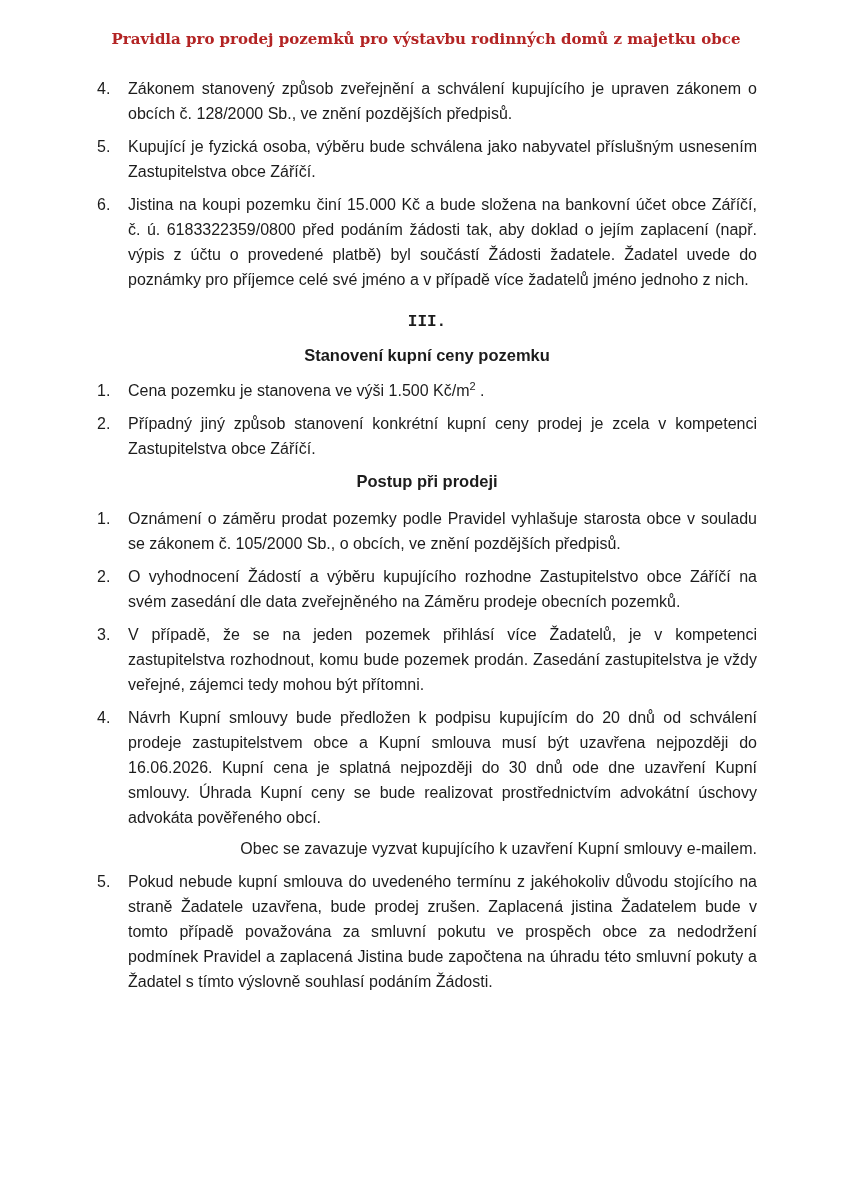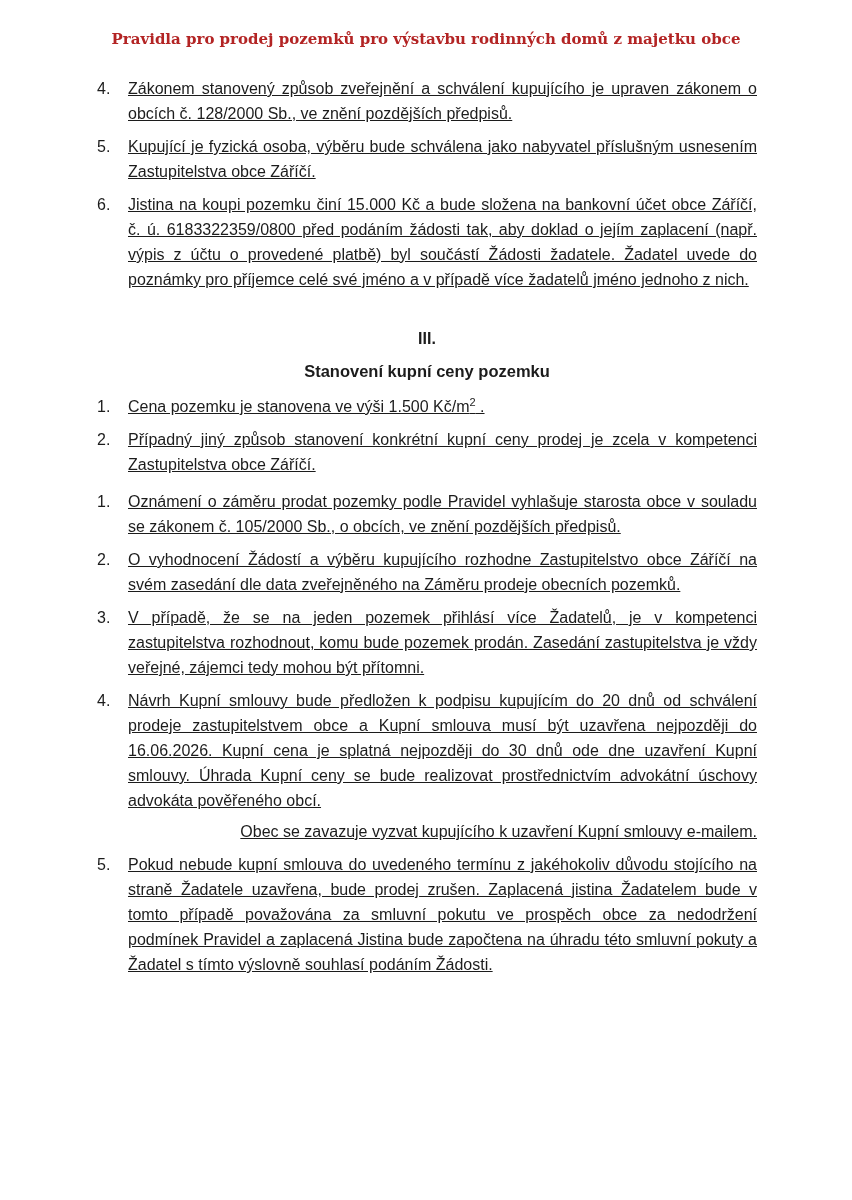--- a/index.html
+++ b/index.html
@@ -37,41 +37,40 @@
     display: flex;
     margin-bottom: 8px;
   }
   .item-num {
     flex: 0 0 31px;
     width: 31px;
   }
   .item-text {
     flex: 1;
     text-align: justify;
-    text-decoration: underline;
   }
   .item-text sup {
     font-size: 11px;
     line-height: 0;
   }
   .item-para {
     margin-top: 6px;
     text-align: right;
   }
   .sec-num {
     text-align: center;
     font-weight: bold;
     font-size: 16px;
   }
   .sec-heading {
     text-align: center;
     font-weight: bold;
     font-size: 16.5px;
   }
-  .sec3-num  { margin-top: 34px; }
+  .sec3-num  { margin-top: 18px; font-family: Liberation Mono, monospace; }
   .sec3-head { margin-top: 8px; }
   .sec3-list { margin-top: 10px; }
   .sec4-num  { margin-top: 46px; }
   .sec4-head { margin-top: 6px; }
   .sec4-list { margin-top: 12px; }
 </style>
 </head>
 <body>
 
 <div class="page">
@@ -104,20 +103,21 @@
       <div class="item">
         <div class="item-num">1.</div>
         <div class="item-text"><span>Cena pozemku je stanovena ve výši 1.500 Kč/m</span><sup>2</sup><span> .</span></div>
       </div>
       <div class="item">
         <div class="item-num">2.</div>
         <div class="item-text">Případný jiný způsob stanovení konkrétní kupní ceny prodej je zcela v kompetenci Zastupitelstva obce Záříčí.</div>
       </div>
     </div>
 
+    <div class="sec-heading sec4-head">Postup při prodeji</div>
 
     <div class="list sec4-list">
       <div class="item">
         <div class="item-num">1.</div>
         <div class="item-text">Oznámení o záměru prodat pozemky podle Pravidel vyhlašuje starosta obce v souladu se zákonem č. 105/2000 Sb., o obcích, ve znění pozdějších předpisů.</div>
       </div>
       <div class="item">
         <div class="item-num">2.</div>
         <div class="item-text">O vyhodnocení Žádostí a výběru kupujícího rozhodne Zastupitelstvo obce Záříčí na svém zasedání dle data zveřejněného na Záměru prodeje obecních pozemků.</div>
       </div>

